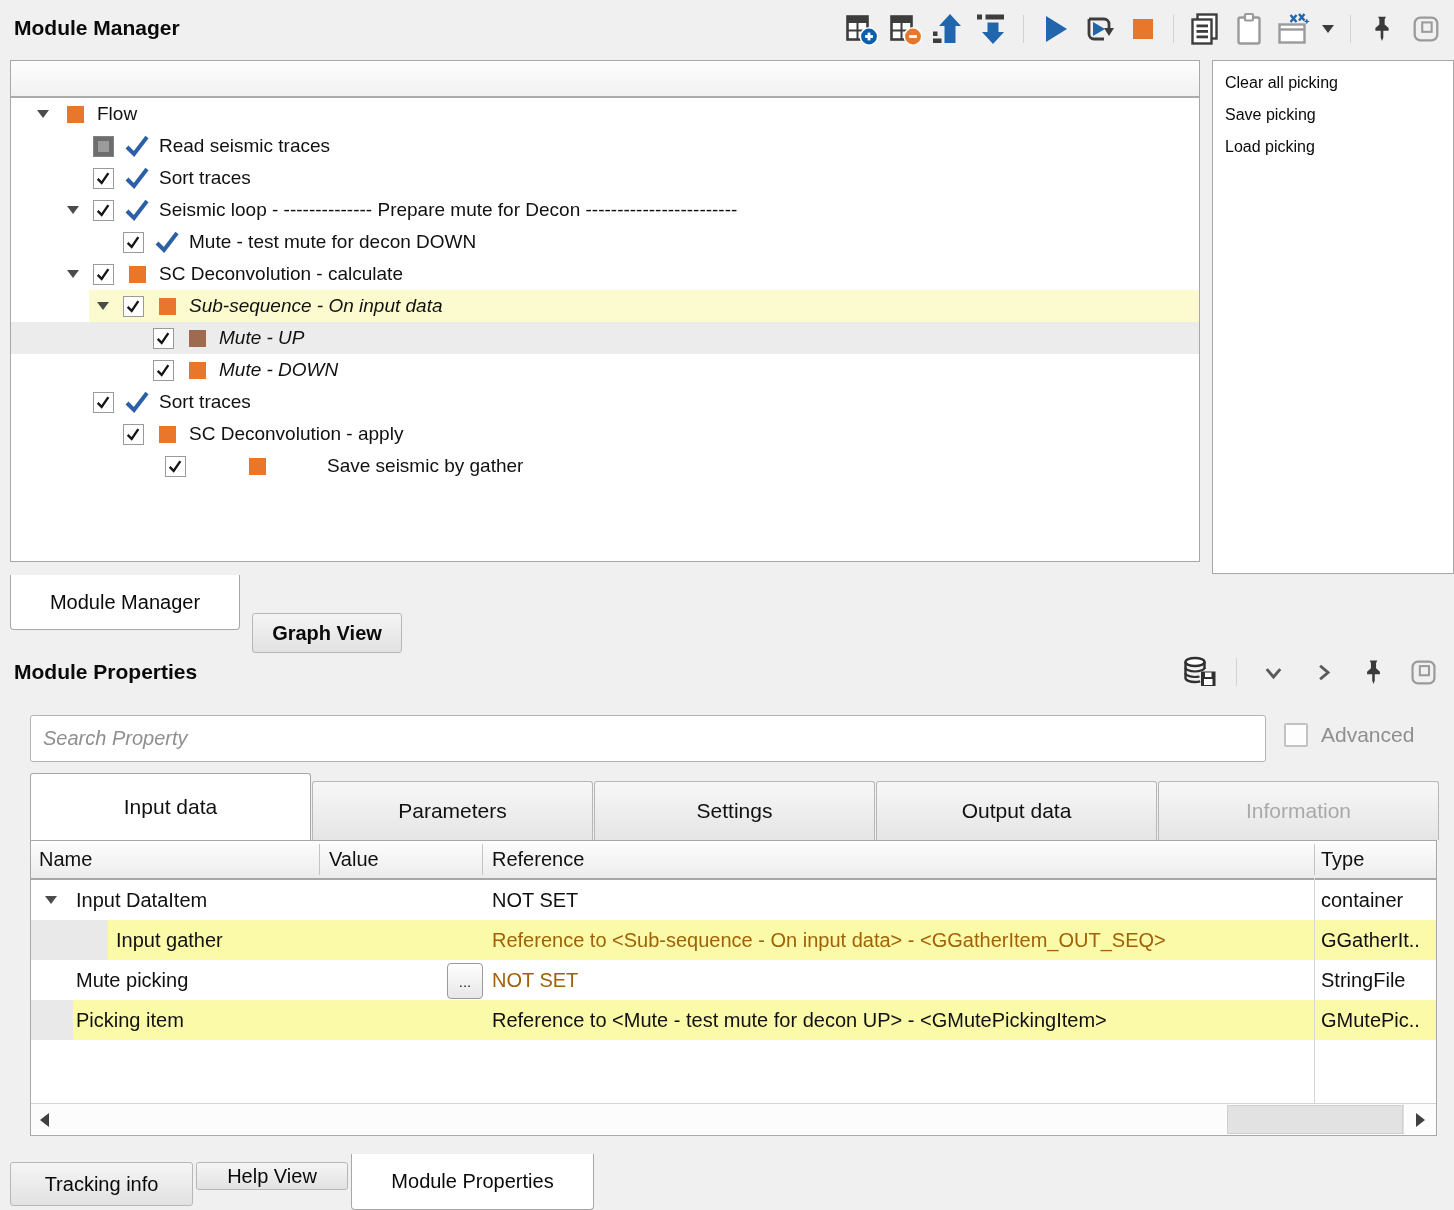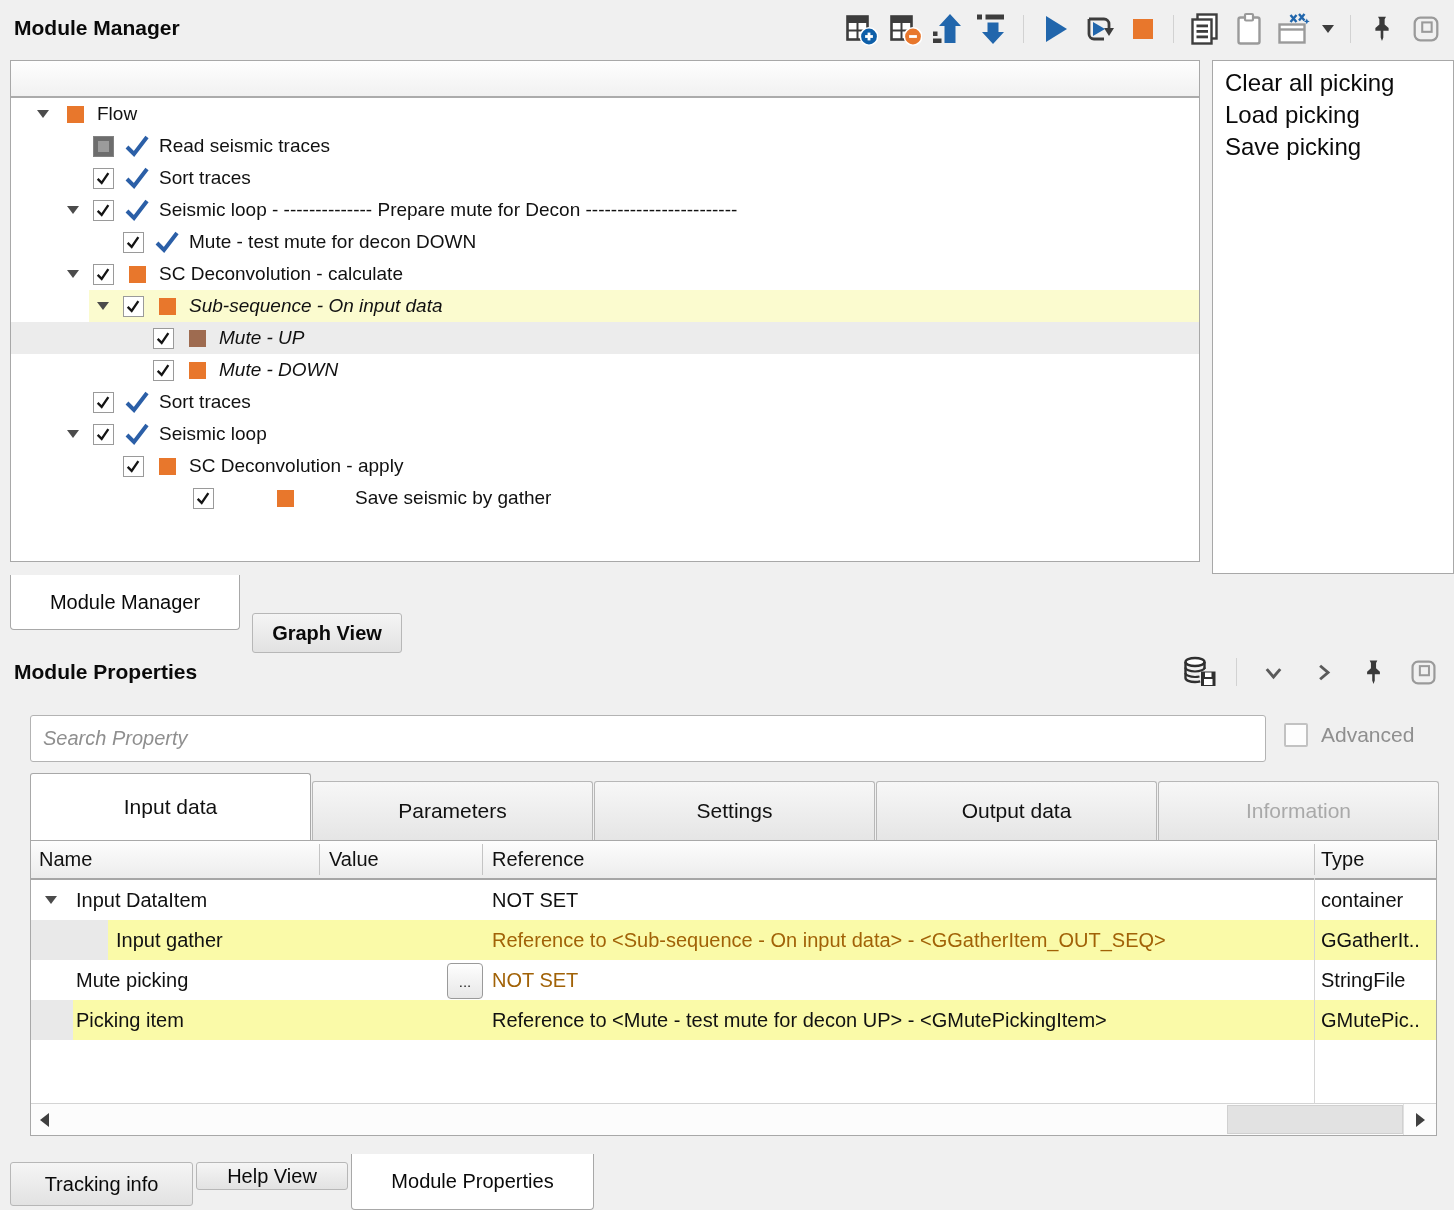--- a/index.html
+++ b/index.html
@@ -38,21 +38,21 @@
   .cbinner{width:11px;height:11px;background:#9b9b9b;display:block;}
   .icslot{flex:0 0 36px;display:flex;align-items:center;justify-content:center;}
   .sq{width:17px;height:17px;display:block;}
   .sq.square-orange{background:#e8772c;}
   .sq.square-brown{background:#9e6b50;}
   .tlabel{padding-left:4px;font-size:19px;white-space:pre;}
   .tlabel.it{font-style:italic;}
 
   
   #picking-panel{left:1212px;top:60px;width:242px;height:514px;padding-top:6px;}
-  .menu-item{font-size:24px;padding:2px 0 2px 12px;line-height:28px;color:#0a0a0a;}
+  .menu-item{font-size:16px;padding:2px 0 2px 12px;line-height:28px;color:#0a0a0a;}
 
   
   .tab{position:absolute;box-sizing:border-box;display:flex;align-items:center;justify-content:center;font-size:20px;color:#0a0a0a;}
   .tab.graytab{background:linear-gradient(#f5f5f5,#e2e2e2);border:1px solid #b7b7b7;border-radius:3px;}
   .tab.active-bottom{background:#fff;border:1px solid #a8a8a8;border-top:none;border-radius:0 0 4px 4px;z-index:3;}
 
   
   #mp-toolbar{top:652px;right:12px;height:40px;display:flex;align-items:center;gap:13px;}
   #search-input{left:30px;top:715px;width:1236px;height:47px;border:1px solid #b3b3b3;border-radius:3px;
     padding:0 12px;font-size:20px;font-family:"Liberation Sans",sans-serif;color:#333;background:#fff;outline:none;}
@@ -362,78 +362,58 @@
           </span>
           <span class="icslot">
             <svg width="26" height="24" viewBox="0 0 26 24">
               <polyline points="3,13 10,20 23,3" fill="none" stroke="#2b5fa7" stroke-width="4"></polyline>
             </svg>
           </span>
           <span class="tlabel">Sort traces</span>
         </div>
       </div>
       <div class="trow">
-        <div class="tinner" style="padding-left: 48px;">
-          <span class="slot-exp">
-            <span class="tri"></span>
-          </span>
-          <span class="cbslot">
-            <span class="cb checked">
-              <svg width="16" height="16" viewBox="0 0 18 18">
-                <polyline points="3,10 7.5,14.5 15,3.5" fill="none" stroke="#141414" stroke-width="2.6"></polyline>
-              </svg>
-            </span>
-          </span>
-          <span class="icslot">
-            <svg width="26" height="24" viewBox="0 0 26 24">
-              <polyline points="3,13 10,20 23,3" fill="none" stroke="#2b5fa7" stroke-width="4"></polyline>
-            </svg>
-          </span>
-          <span class="tlabel">Seismic loop</span>
-        </div>
-      </div>
-      <div class="trow">
         <div class="tinner" style="padding-left: 78px;">
           <span class="slot-exp"></span>
           <span class="cbslot">
             <span class="cb checked">
               <svg width="16" height="16" viewBox="0 0 18 18">
                 <polyline points="3,10 7.5,14.5 15,3.5" fill="none" stroke="#141414" stroke-width="2.6"></polyline>
               </svg>
             </span>
           </span>
           <span class="icslot">
             <span class="sq square-orange"></span>
           </span>
           <span class="tlabel">SC Deconvolution - apply</span>
         </div>
       </div>
       <div class="trow">
-        <div class="tinner" style="padding-left: 100px; gap: 48px;">
+        <div class="tinner" style="padding-left: 72px; gap: 48px;">
           <span class="slot-exp"></span>
           <span class="cbslot">
             <span class="cb checked">
               <svg width="16" height="16" viewBox="0 0 18 18">
                 <polyline points="3,10 7.5,14.5 15,3.5" fill="none" stroke="#141414" stroke-width="2.6"></polyline>
               </svg>
             </span>
           </span>
           <span class="icslot">
             <span class="sq square-orange"></span>
           </span>
           <span class="tlabel">Save seismic by gather</span>
         </div>
       </div>
     </div>
 </div>
 
 <div class="panel" id="picking-panel">
     <div class="menu-item">Clear all picking</div>
+    <div class="menu-item">Save picking</div>
     <div class="menu-item">Load picking</div>
-    <div class="menu-item">Save picking</div>
   </div>
 
 <div id="mm-tabs"></div>
 
 <div class="abs sec-title" id="mp-title">Module Properties</div>
 
 <div class="abs" id="mp-toolbar">
   <span class="tbicon">
     <svg viewBox="0 0 36 34" width="36" height="34">
       <ellipse cx="13" cy="7" rx="9.5" ry="4" fill="#fff" stroke="#2f2f2f" stroke-width="2.4"></ellipse>

